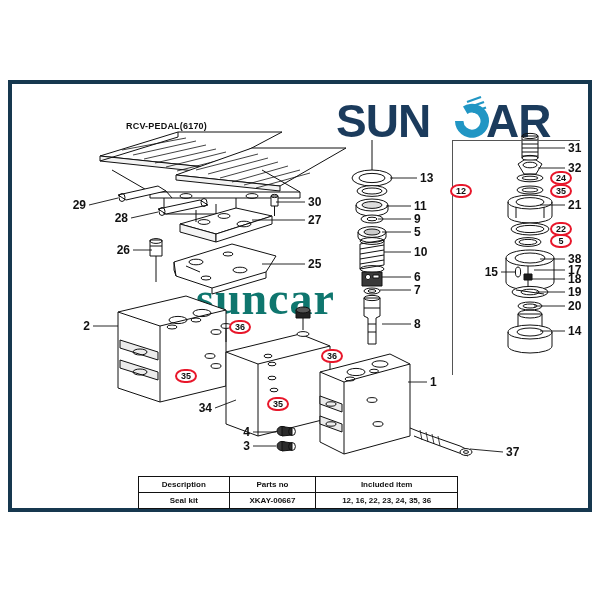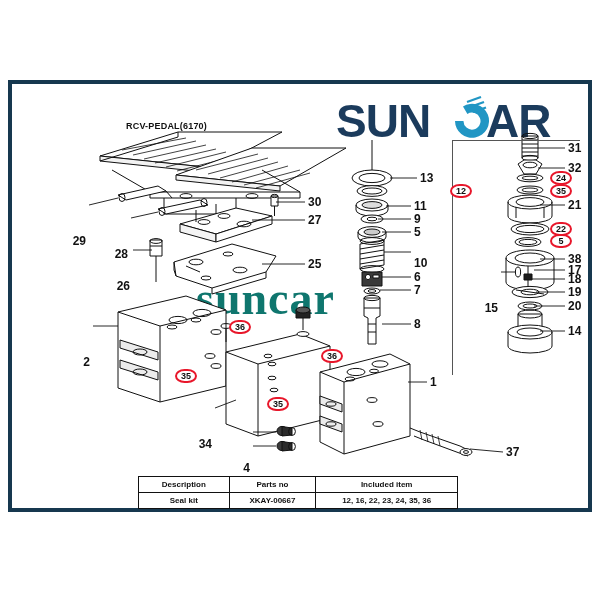--- a/index.html
+++ b/index.html
@@ -27,21 +27,21 @@
              font-family:"Liberation Serif", serif;letter-spacing:1px;
              user-select:none;}
 
   
   .draw{position:absolute;left:0;top:0;width:600px;height:600px;}
 
   
   .lbl{position:absolute;font-size:12px;font-weight:bold;color:#111;
        font-family:"Liberation Sans", sans-serif;white-space:nowrap;
        line-height:9px;}
-  .lbl.r{transform:translate(-100%,-50%);margin-top:36px;}
+  .lbl.r{transform:translate(-100%,-50%);}
   .lbl.l{transform:translate(0,-50%);}
 
   
   .rlbl{position:absolute;width:22px;height:14px;border:2px solid #e8162a;
         border-radius:11px/8px;background:#ffffff;
         transform:translate(-50%,-50%);
         display:flex;align-items:center;justify-content:center;
         font-size:9px;font-weight:bold;color:#111;
         font-family:"Liberation Sans", sans-serif;box-sizing:border-box;}
 
@@ -395,21 +395,21 @@
       <div class="lbl r" style="left: 212px; top: 408px;">34</div>
       <div class="lbl l" style="left: 308px; top: 202px;">30</div>
       <div class="lbl l" style="left: 308px; top: 220px;">27</div>
       <div class="lbl l" style="left: 308px; top: 264px;">25</div>
       <div class="lbl r" style="left: 250px; top: 432px;">4</div>
       <div class="lbl r" style="left: 250px; top: 446px;">3</div>
       <div class="lbl l" style="left: 420px; top: 178px;">13</div>
       <div class="lbl l" style="left: 414px; top: 206px;">11</div>
       <div class="lbl l" style="left: 414px; top: 219px;">9</div>
       <div class="lbl l" style="left: 414px; top: 232px;">5</div>
-      <div class="lbl l" style="left: 414px; top: 252px; margin-top: 11px;">10</div>
+      <div class="lbl l" style="left: 414px; top: 252px;">10</div>
       <div class="lbl l" style="left: 414px; top: 277px;">6</div>
       <div class="lbl l" style="left: 414px; top: 290px;">7</div>
       <div class="lbl l" style="left: 414px; top: 324px;">8</div>
       <div class="lbl l" style="left: 430px; top: 382px;">1</div>
       <div class="lbl l" style="left: 506px; top: 452px;">37</div>
       <div class="lbl l" style="left: 568px; top: 148px;">31</div>
       <div class="lbl l" style="left: 568px; top: 168px;">32</div>
       <div class="lbl l" style="left: 568px; top: 205px;">21</div>
       <div class="lbl l" style="left: 568px; top: 259px;">38</div>
       <div class="lbl r" style="left: 498px; top: 272px;">15</div>

